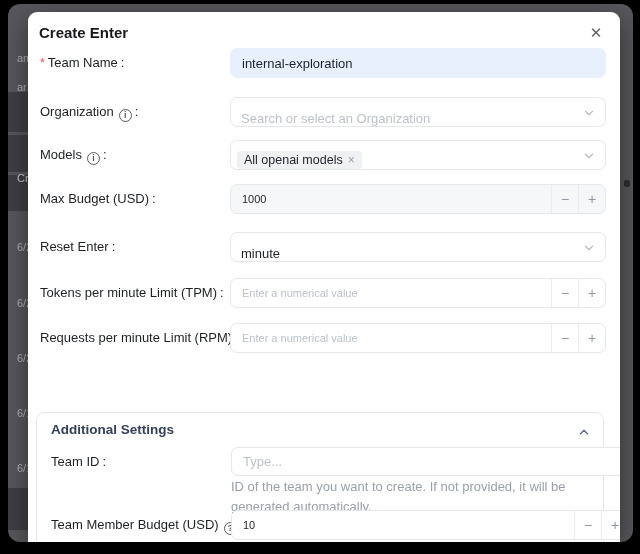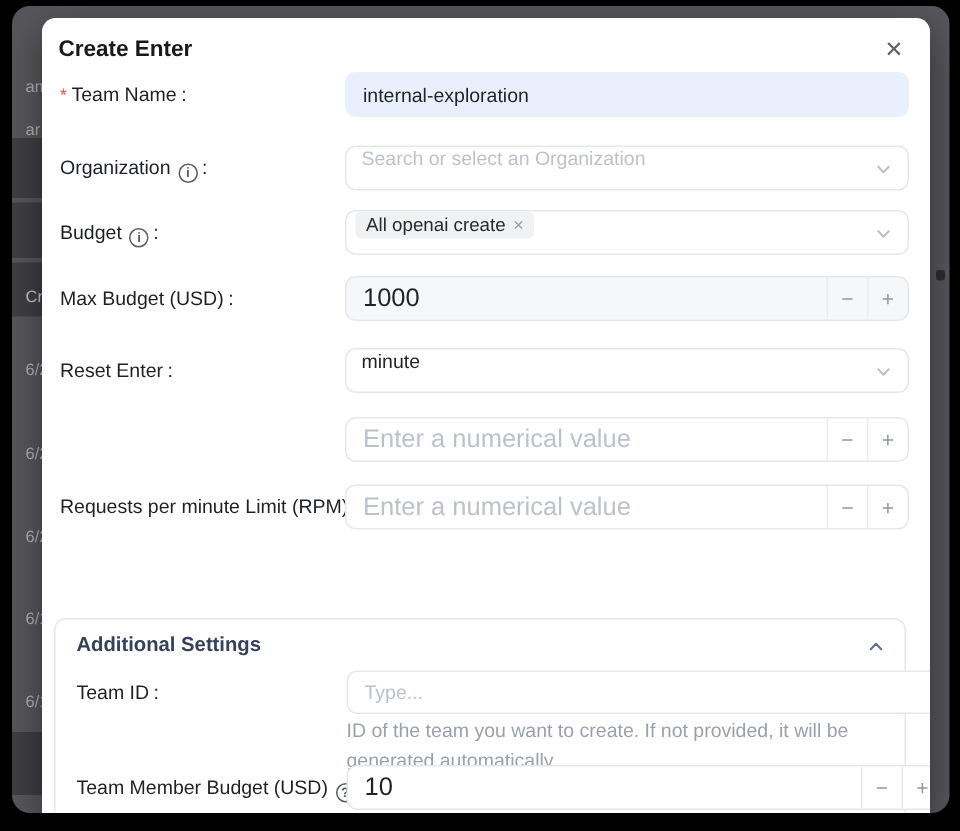--- a/index.html
+++ b/index.html
@@ -34,31 +34,31 @@
            font-size:9px; line-height:11px; align-items:center; justify-content:center;
            color:#585c61; margin-left:5px; position:relative; top:2px; font-weight:600; }
   .ctrl { position:absolute; left:202px; top:0; width:376px; height:30px; }
 
   .input, .selectbox, .numwrap {
     width:100%; height:30px; border:1px solid #e4e7ec; border-radius:7px; background:#fff;
     font-size:13px; color:#1f2328; }
   .input { padding:0 11px; outline:none; font-family:"Liberation Sans",sans-serif; }
   .input::placeholder { color:#bcc2cc; }
   .input.autofill { background:#e8f0fe; border-color:#e8f0fe; }
-  .selectbox { display:flex; align-items:flex-start; padding:0 10px; position:relative; }
+  .selectbox { display:flex; align-items:flex-end; padding:0 10px; position:relative; }
   .selectbox .ph { color:#bcc2cc; }
   .selectbox .val { color:#1f2328; }
   .chev { position:absolute; right:10px; top:9px; }
   .tag { display:inline-flex; align-items:center; gap:5px; background:#f0f1f3; border-radius:4px;
          padding:2px 7px; font-size:12.5px; color:#24292f; margin-left:-4px; }
   .tag .tclose { color:#9aa0a6; font-size:12px; cursor:pointer; }
 
   .numwrap { display:flex; overflow:hidden; }
   .numwrap.filled { background:#f6f7f9; }
-  .numwrap input { flex:1; border:0; background:transparent; padding:0 11px; font-size:17px;
+  .numwrap input { flex:1; border:0; background:transparent; padding:0 11px; font-size:11px;
                    color:#1f2328; outline:none; min-width:0; font-family:"Liberation Sans",sans-serif;}
   .numwrap input::placeholder { color:#bcc2cc; }
   .step { width:27px; display:flex; align-items:center; justify-content:center;
           border-left:1px solid #e9ebef; color:#8f98a8; font-size:14px; cursor:pointer; }
 
   .panel { position:absolute; left:8px; top:400px; width:568px; height:300px;
            border:1px solid #e4e7ec; border-radius:8px; background:#fff; }
   .panel-title { position:absolute; left:14px; top:9px; font-size:13.5px; font-weight:700; color:#35405a; }
   .panel-chev { position:absolute; right:13px; top:11px; cursor:pointer; }
   .prow { position:absolute; width:100%; }
@@ -73,21 +73,21 @@
 
 <div class="stage">
   <div class="window">
 
     <div class="bg-band" style="top:88px;height:40px;"></div>
     <div class="bg-band" style="top:131px;height:37px;"></div>
     <div class="bg-band" style="top:171px;height:36px;"></div>
     <div class="bg-band" style="top:484px;height:42px;"></div>
     <div class="bg-frag" style="top:48px">am</div>
     <div class="bg-frag" style="top:77px">ar</div>
-    <div class="bg-frag onband" style="top:188px">Cr</div>
+    <div class="bg-frag onband" style="top:168px">Cr</div>
     <div class="bg-frag" style="top:237px">6/2</div>
     <div class="bg-frag" style="top:293px">6/2</div>
     <div class="bg-frag" style="top:348px">6/2</div>
     <div class="bg-frag" style="top:403px">6/1</div>
     <div class="bg-frag" style="top:458px">6/1</div>
     <div class="bg-dot"></div>
 
     <div class="modal">
       <div class="modal-title">Create Enter</div>
       <div class="close-btn">
@@ -114,26 +114,26 @@
               <svg width="12" height="12" viewBox="0 0 12 12">
                   <path d="M2.5 4.2 L6 7.8 L9.5 4.2" stroke="#b9bfc9" stroke-width="1.3" fill="none" stroke-linecap="round" stroke-linejoin="round"></path>
                 </svg>
             </span>
           </div>
         </div>
       </div>
 
       <div class="row" style="top:128px">
         <div class="lblbox">
-          <span>Budget</span><span class="cicon">i</span><span class="colon">:</span>
+          <span>Models</span><span class="cicon">i</span><span class="colon">:</span>
         </div>
         <div class="ctrl">
           <div class="selectbox">
             <span class="tag">
-              <span>All openai create</span>
+              <span>All openai models</span>
               <span class="tclose">×</span>
             </span>
             <span class="chev">
               <svg width="12" height="12" viewBox="0 0 12 12">
                   <path d="M2.5 4.2 L6 7.8 L9.5 4.2" stroke="#b9bfc9" stroke-width="1.3" fill="none" stroke-linecap="round" stroke-linejoin="round"></path>
                 </svg>
             </span>
           </div>
         </div>
       </div>
@@ -165,20 +165,23 @@
             <span class="chev">
               <svg width="12" height="12" viewBox="0 0 12 12">
                   <path d="M2.5 4.2 L6 7.8 L9.5 4.2" stroke="#b9bfc9" stroke-width="1.3" fill="none" stroke-linecap="round" stroke-linejoin="round"></path>
                 </svg>
             </span>
           </div>
         </div>
       </div>
 
       <div class="row" style="top:266px">
+        <div class="lblbox">
+          <span>Tokens per minute Limit (TPM)</span><span class="colon">:</span>
+        </div>
         <div class="ctrl">
           <div class="numwrap">
             <input placeholder="Enter a numerical value" style="">
             <div class="step">
                 <span>−</span>
               </div>
             <div class="step">
                 <span>+</span>
               </div>
           </div>

